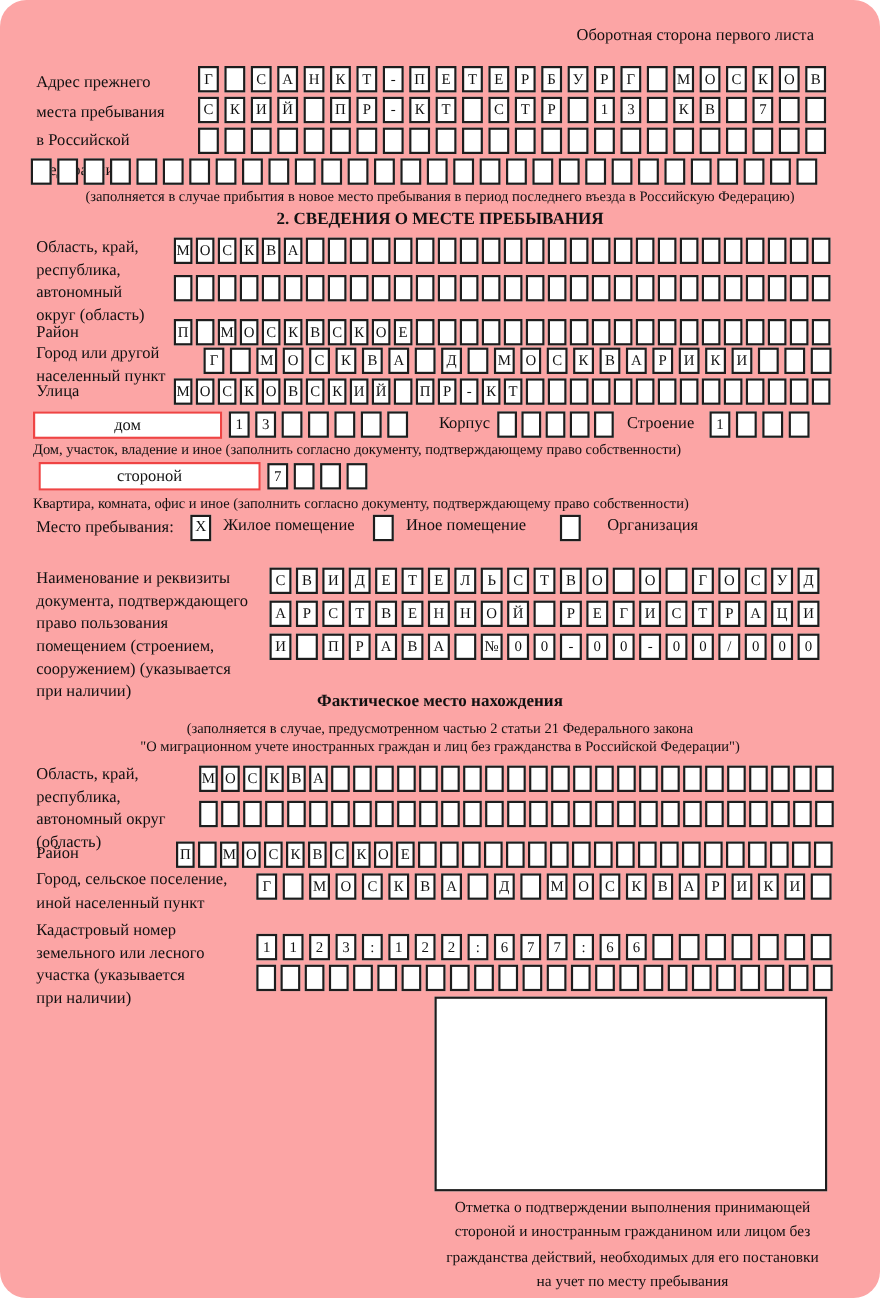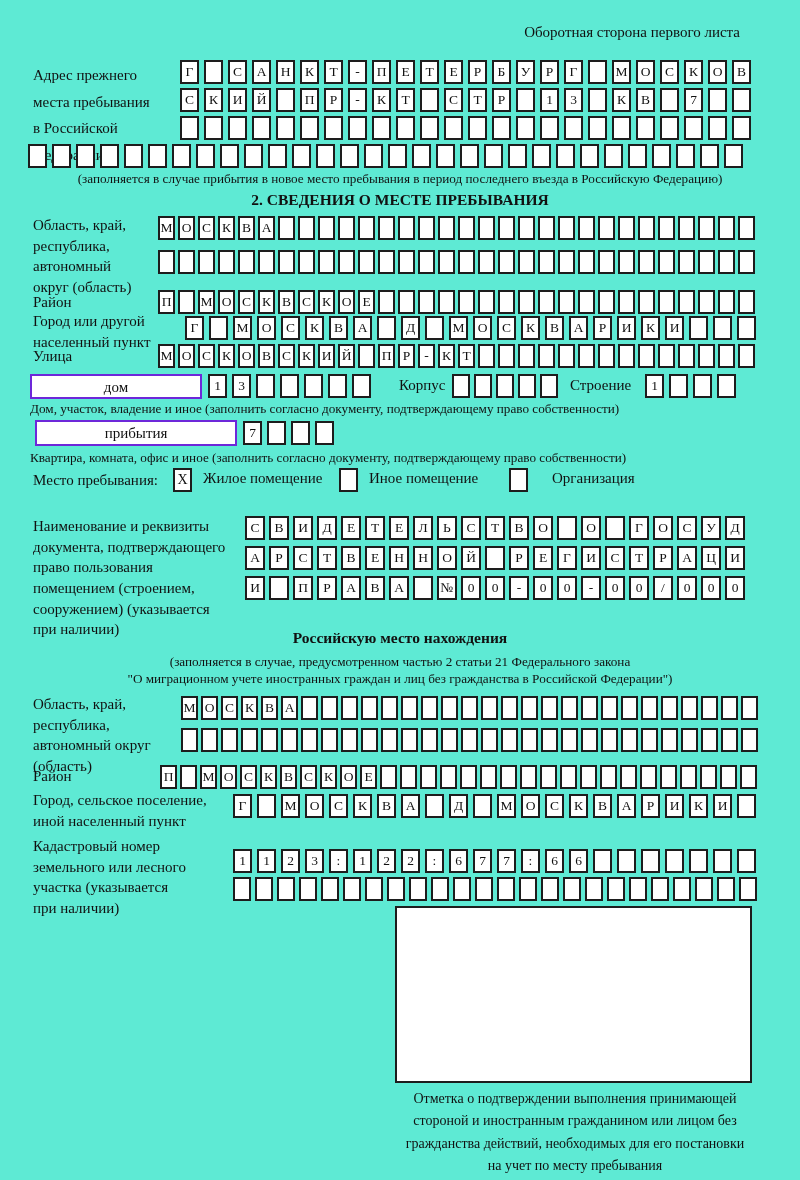--- a/index.html
+++ b/index.html
@@ -1,30 +1,30 @@
 <!DOCTYPE html>
 <html><head>
 <meta charset="utf-8">
 <style>
   html,body{margin:0;padding:0;background:#fff;}
-  .page{position:relative;width:800px;height:1180px;background:#5eead4;
-        font-family:"Liberation Serif","DejaVu Serif",serif;color:#111;overflow:hidden;}
+  .page{position:relative;width:800px;height:1180px;background:#fca5a5;
+        font-family:"Liberation Serif","DejaVu Serif",serif;color:#111;overflow:hidden;border-radius:24px;}
   .label{position:absolute;font-size:15px;line-height:1.38;white-space:pre-line;}
   .lh-wide{line-height:1.78;}
   .caption{position:absolute;font-size:13.2px;text-align:center;}
   .center{left:0;width:100%;text-align:center;}
   .title{position:absolute;left:0;width:100%;text-align:center;font-weight:bold;font-size:15.5px;}
   .cellrow{position:absolute;display:flex;}
   .cell{box-sizing:border-box;flex:none;border:2px solid #1d1d1d;height:24px;background:#fff;
         text-align:center;font-size:13.5px;line-height:20px;}
   .p24{gap:5px}  .p24 .cell{width:19px}
   .p24d{gap:4px} .p24d .cell{width:20px}
   .p20{gap:3px}  .p20 .cell{width:17px}
   .p22{gap:4px}  .p22 .cell{width:18px}
-  .widebox{position:absolute;box-sizing:border-box;border:2px solid #6d28d9;background:#fff;
+  .widebox{position:absolute;box-sizing:border-box;border:2px solid #ef4444;background:#fff;
            text-align:center;font-size:15px;}
   .checkbox{position:absolute;box-sizing:border-box;border:2px solid #1d1d1d;width:19px;height:24px;
             background:#fff;text-align:center;font-size:14px;line-height:20px;}
   .opt{position:absolute;font-size:15px;}
 
   #back-note{position:absolute;top:24px;right:60px;font-size:15px;}
   #prev-label{left:33px;top:62px;}
   #prev-row1{left:180px;top:60px}
   #prev-row2{left:180px;top:88px}
   #prev-row3{left:180px;top:116px}
@@ -391,21 +391,21 @@
     </div>
   <span id="stroenie-label" class="opt">Строение</span>
   <div id="stroenie-cells" class="cellrow p24">
       <span class="cell">1</span>
       <span class="cell"></span>
       <span class="cell"></span>
       <span class="cell"></span>
     </div>
   <div id="house-note" class="caption">Дом, участок, владение и иное (заполнить согласно документу, подтверждающему право собственности)</div>
 
-  <div id="apt-box" class="widebox">прибытия</div>
+  <div id="apt-box" class="widebox">стороной</div>
   <div id="apt-cells" class="cellrow p24">
       <span class="cell">7</span>
       <span class="cell"></span>
       <span class="cell"></span>
       <span class="cell"></span>
     </div>
   <div id="apt-note" class="caption">Квартира, комната, офис и иное (заполнить согласно документу, подтверждающему право собственности)</div>
 
   <div id="stay-label" class="label">Место пребывания:</div>
   <span id="stay-cb1" class="checkbox">X</span>
@@ -484,21 +484,21 @@
       <span class="cell">0</span>
       <span class="cell">-</span>
       <span class="cell">0</span>
       <span class="cell">0</span>
       <span class="cell">/</span>
       <span class="cell">0</span>
       <span class="cell">0</span>
       <span class="cell">0</span>
     </div>
 
-  <div id="fact-title" class="title">Российскую место нахождения</div>
+  <div id="fact-title" class="title">Фактическое место нахождения</div>
   <div id="fact-note1" class="caption center">(заполняется в случае, предусмотренном частью 2 статьи 21 Федерального закона</div>
   <div id="fact-note2" class="caption center">"О миграционном учете иностранных граждан и лиц без гражданства в Российской Федерации")</div>
 
   <div id="f-region-label" class="label">Область, край,
 республика,
 автономный округ
 (область)</div>
   <div id="f-region-row1" class="cellrow p20">
       <span class="cell">М</span>
       <span class="cell">О</span>

